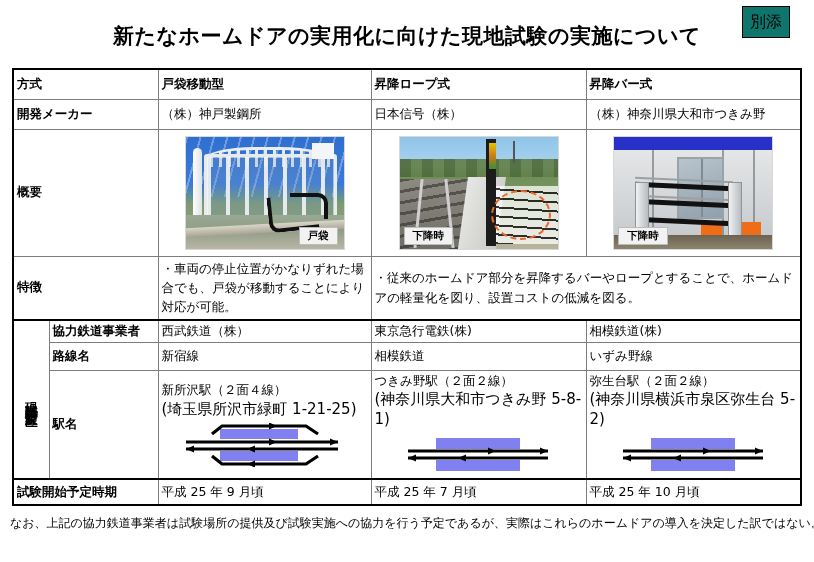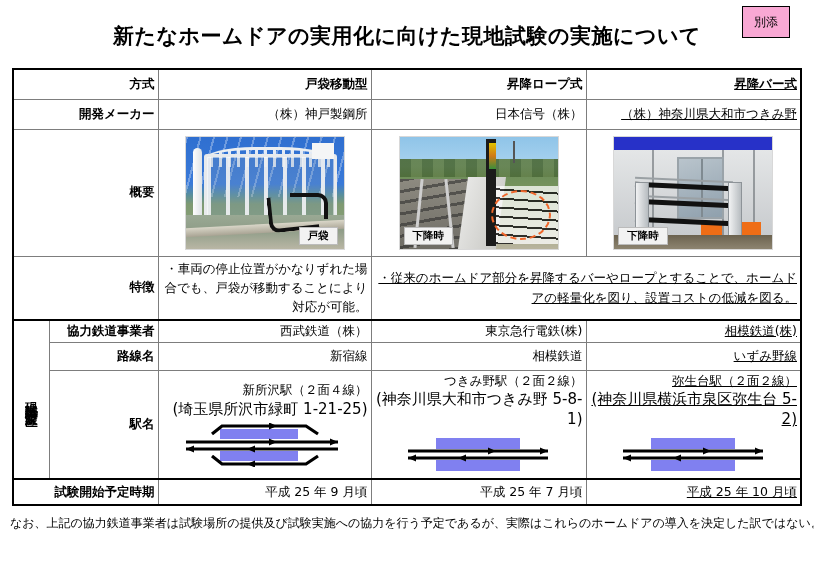--- a/index.html
+++ b/index.html
@@ -30,49 +30,49 @@
   #attachment-badge {
     position: absolute;
     right: 24px;
     top: 6px;
     width: 46px;
     height: 30px;
     border: 1px solid #000;
     display: flex;
     align-items: center;
     justify-content: center;
-    font-size: 12px;
-    background: #f9a8d4;
+    font-size: 16px;
+    background: #0f766e;
   }
 
   
   #main-table {
     position: absolute;
     left: 12px;
     top: 68px;
     width: 788px;
     border-collapse: collapse;
     table-layout: fixed;
     background: #fff;
   }
   #main-table td {
     border: 1px solid #7d7d7d;
-    text-align: right;
+    text-align: left;
     vertical-align: middle;
     font-size: 12.5px;
     padding: 2px 3px;
   }
   
   #main-table {
     border: 2px solid #000;
   }
   .thick-top { border-top: 2px solid #000 !important; }
   .thick-bottom { border-bottom: 2px solid #000 !important; }
   .thick-left { border-left: 2px solid #000 !important; }
-  .thick-right { border-right: 2px solid #000 !important; text-decoration: underline; }
+  .thick-right { border-right: 2px solid #000 !important; }
 
   .row-h { height: 30px; }
   .row-photo { height: 124px; }
   .row-feature { height: 58px; }
   .row-railop { height: 16px; }
   .row-line { height: 28px; }
   .row-station { height: 92px; }
   .row-period { height: 26px; }
 
   .cell-label { font-weight: bold; }

